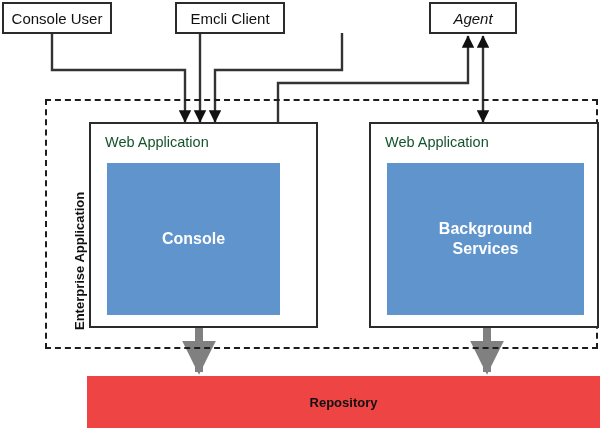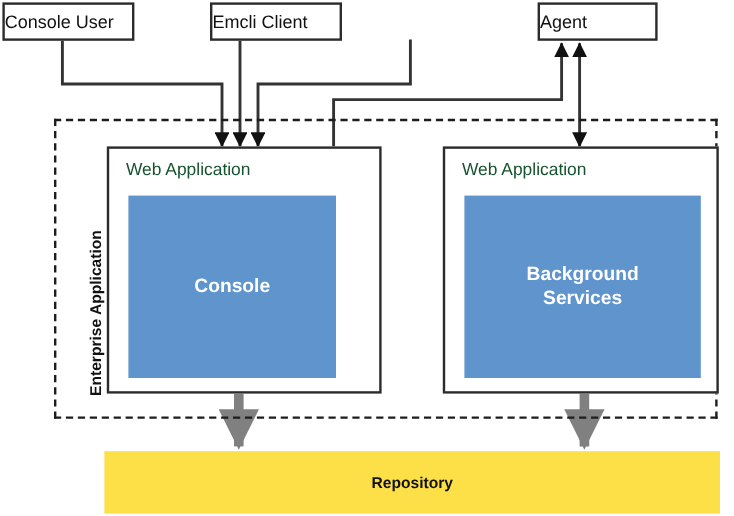--- a/index.html
+++ b/index.html
@@ -24,20 +24,21 @@
     width: 612px;
     height: 430px;
   }
   .node-box {
     position: absolute;
     box-sizing: border-box;
     background: #ffffff;
     border: 2px solid #2b2b2b;
     display: flex;
     align-items: center;
+    justify-content: center;
     font-size: 15px;
     color: #111111;
     font-family: "Liberation Sans", sans-serif;
   }
   .client-box { height: 32px; }
   .webapp-box {
     display: block;
     background: #ffffff;
     border: 2px solid #2b2b2b;
   }
@@ -55,21 +56,21 @@
     align-items: center;
     justify-content: center;
     text-align: center;
     color: #ffffff;
     font-weight: bold;
     font-size: 16px;
     line-height: 1.25;
   }
   .repo-box {
     position: absolute;
-    background: #fde047;
+    background: #ef4444;
     display: flex;
     align-items: center;
     justify-content: center;
     font-size: 13px;
     font-weight: bold;
     color: #111111;
   }
   .ent-label {
     position: absolute;
     font-size: 13px;
@@ -123,21 +124,21 @@
 
   <div class="node-box client-box" style="left:2px; top:2px; width:110px;">
     <span>Console User</span>
   </div>
 
   <div class="node-box client-box" style="left:144px; top:2px; width:110px;margin-left:31px;">
     <span>Emcli Client</span>
   </div>
 
 
-  <div class="node-box client-box" style="left:448px; top:2px; width:100px;">
+  <div class="node-box client-box" style="left:429px; top:2px; width:88px;font-style:italic;">
     <span>Agent</span>
   </div>
 
   <div class="node-box webapp-box" style="left:89px; top:122px; width:229px; height:206px;">
     <div class="webapp-label">Web Application</div>
     <div class="inner-blue" style="left:16px; top:39px; width:173px; height:152px;">
       <span>Console</span>
     </div>
   </div>
 

